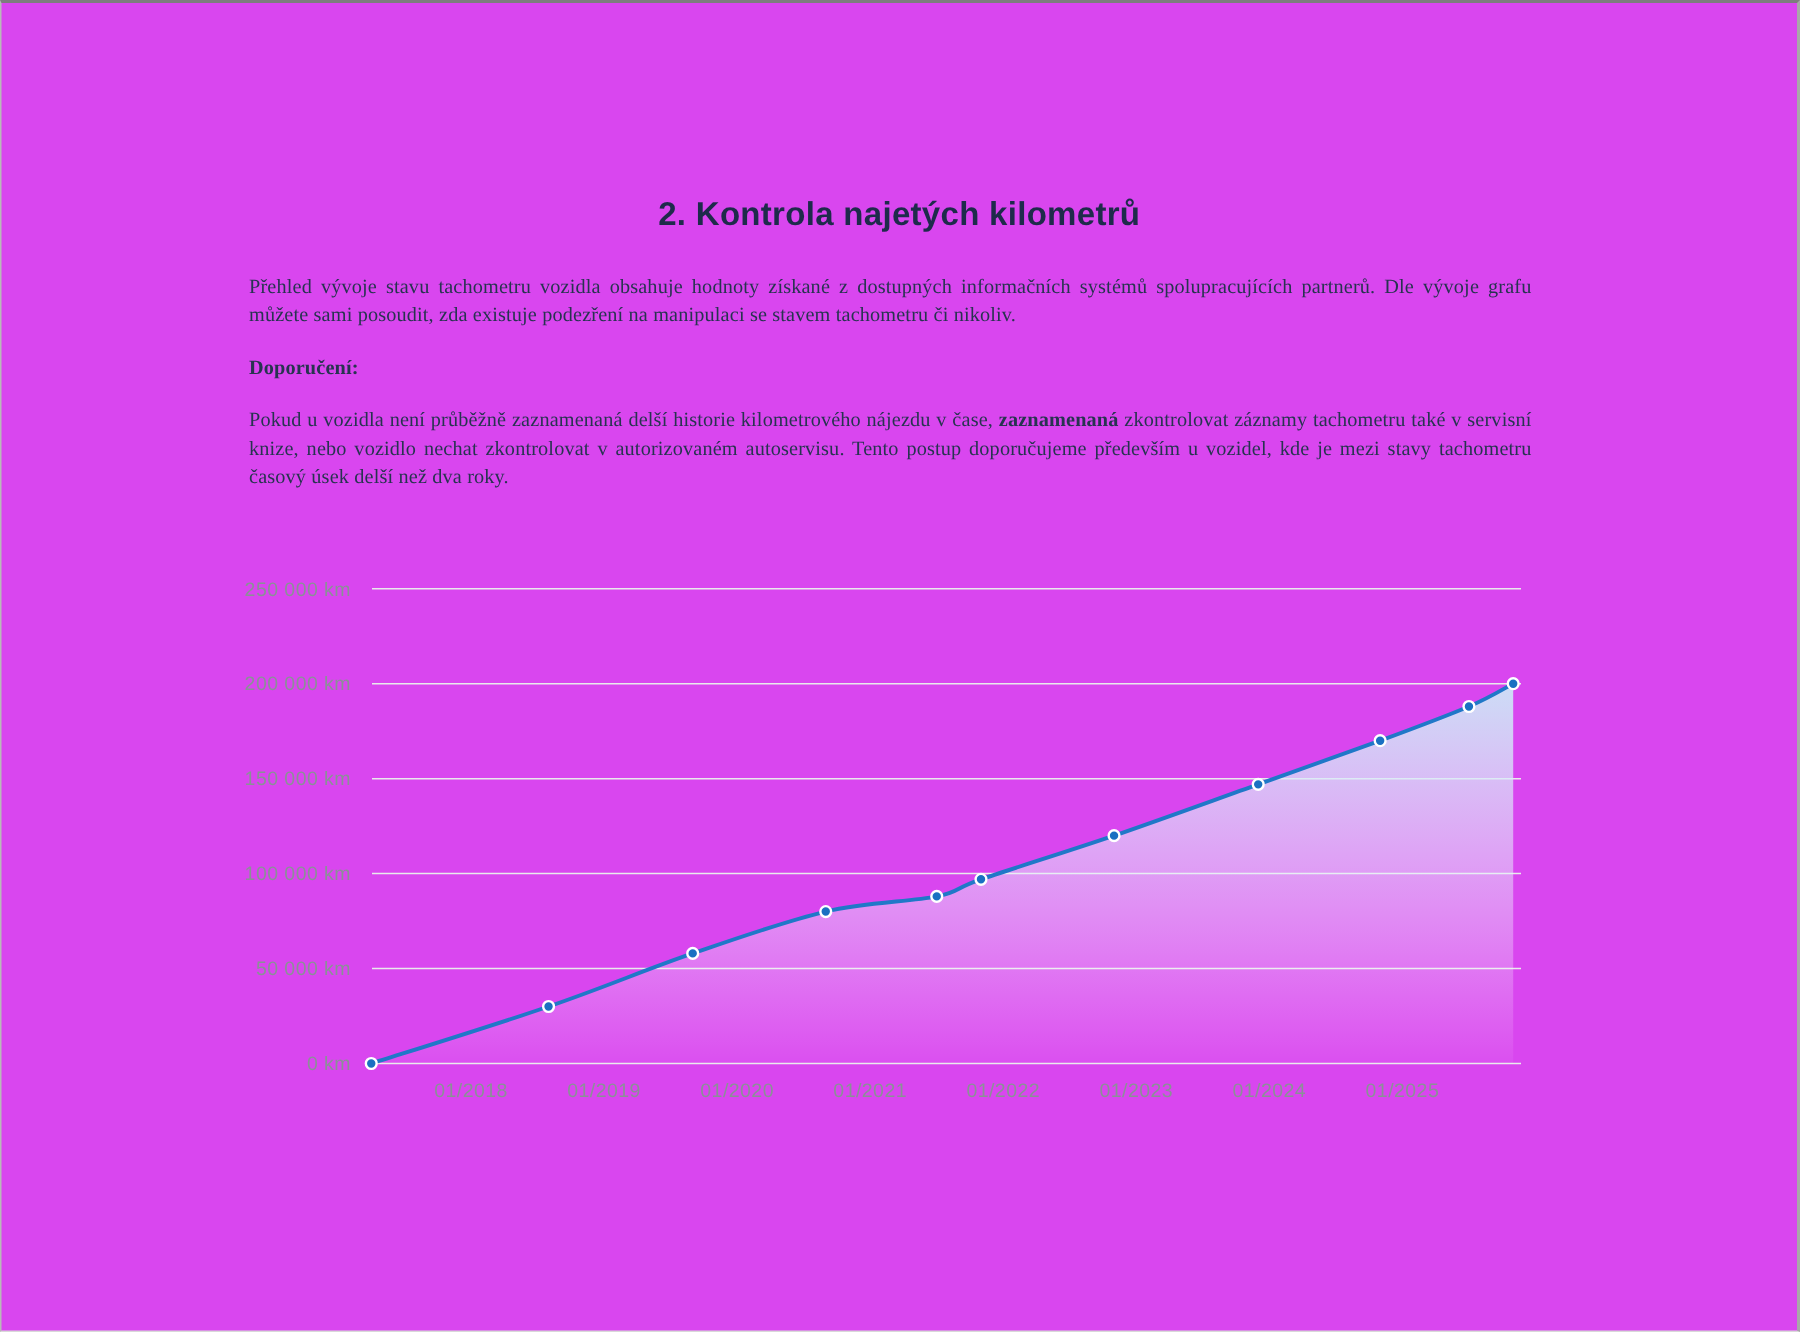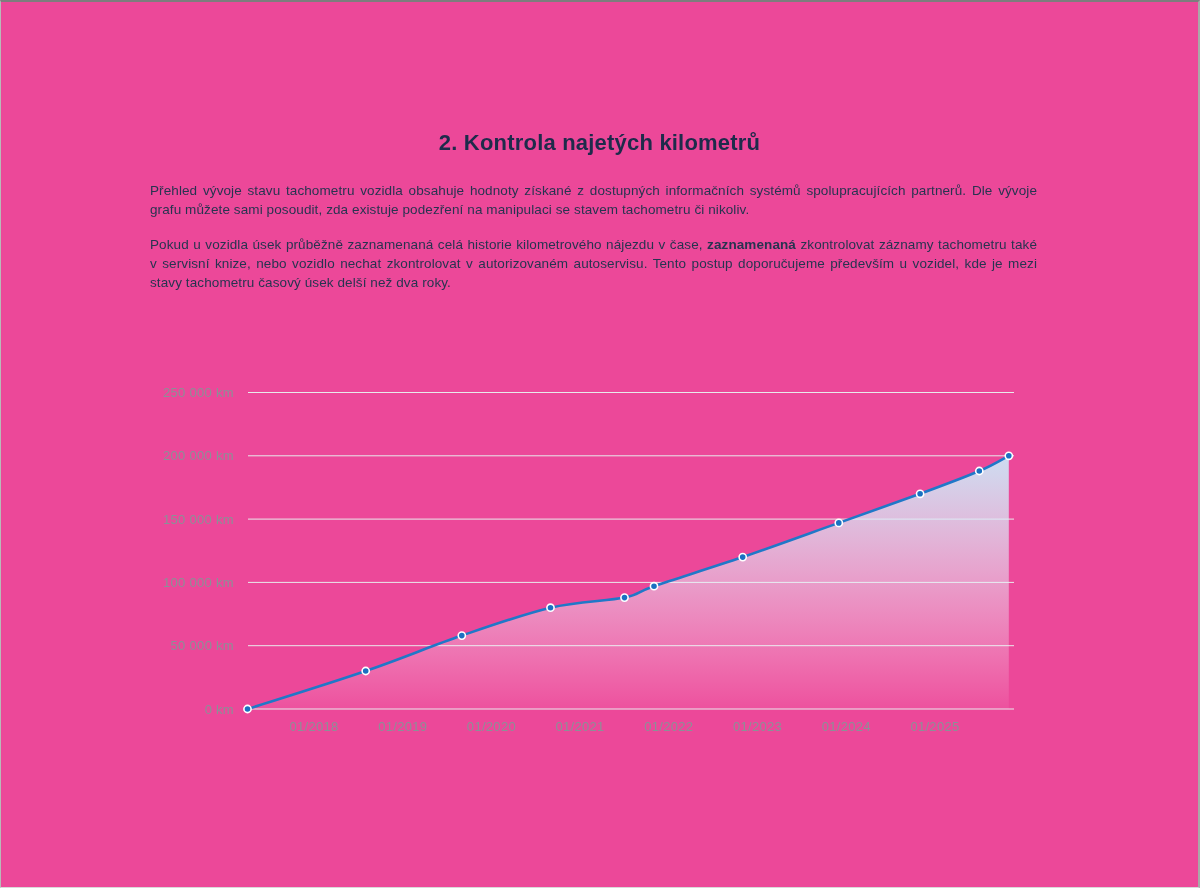--- a/index.html
+++ b/index.html
@@ -1,34 +1,34 @@
 <!DOCTYPE html>
 <html><head>
 <meta charset="utf-8">
 <style>
   html,body{margin:0;padding:0;background:#ffffff;}
   body{width:1200px;height:888px;font-family:"Liberation Sans",sans-serif;}
   .page{
     position:relative;width:1200px;height:888px;box-sizing:border-box;
-    background:#ec4899;overflow:hidden;
+    background:#d946ef;overflow:hidden;
     border-top:2px solid #7d7d7d;
     border-right:2px solid #a8a8a8;
     border-left:1px solid #b9b9b9;
     border-bottom:1px solid #d9d9d9;
   }
   .page-title{
     position:absolute;top:128px;left:0;width:100%;margin:0;
     text-align:center;font-size:22px;line-height:26px;font-weight:600;
     color:#1e2b4b;letter-spacing:0.2px;
   }
   .content{
     position:absolute;top:179px;left:149px;width:887px;
     color:#273450;font-size:13.5px;line-height:19px;
   }
-  .content p{margin:0 0 16px;text-align:justify;letter-spacing:0.1px;}
+  .content p{margin:0 16px 16px;text-align:justify;letter-spacing:0.1px;font-family:Liberation Serif, serif;}
   .content p.heading{font-weight:700;text-align:left;}
   .content .inline-bold{font-weight:700;}
   .chart{
     position:absolute;left:150px;top:383px;width:880px;height:360px;
   }
   .chart svg{display:block;width:880px;height:360px;}
   svg text.tick{
     font-family:"Liberation Sans",sans-serif;font-size:13px;fill:#8b9097;
     letter-spacing:0.3px;
   }
@@ -36,23 +36,24 @@
 </head>
 <body>
 
 <div class="page">
 
   <h1 class="page-title">2. Kontrola najetých kilometrů</h1>
 
   <div class="content">
     <p>Přehled vývoje stavu tachometru vozidla obsahuje hodnoty získané z dostupných informačních systémů spolupracujících partnerů. Dle vývoje grafu můžete sami posoudit, zda existuje podezření na manipulaci se stavem tachometru či nikoliv.</p>
 
+    <p class="heading">Doporučení:</p>
 
 
-    <p><span>Pokud u vozidla úsek průběžně zaznamenaná celá historie kilometrového nájezdu v čase, </span><span class="inline-bold">zaznamenaná</span><span> zkontrolovat záznamy tachometru také v servisní knize, nebo vozidlo nechat zkontrolovat v autorizovaném autoservisu. Tento postup doporučujeme především u vozidel, kde je mezi stavy tachometru časový úsek delší než dva roky.</span></p>
+    <p><span>Pokud u vozidla není průběžně zaznamenaná delší historie kilometrového nájezdu v čase, </span><span class="inline-bold">zaznamenaná</span><span> zkontrolovat záznamy tachometru také v servisní knize, nebo vozidlo nechat zkontrolovat v autorizovaném autoservisu. Tento postup doporučujeme především u vozidel, kde je mezi stavy tachometru časový úsek delší než dva roky.</span></p>
   </div>
 
   <div class="chart">
     <svg id="chart-svg" viewBox="0 0 880 360">
         <defs>
           <linearGradient id="areaGrad" gradientUnits="userSpaceOnUse" x1="0" y1="70" x2="0" y2="324">
             <stop offset="0" stop-color="#cbe5f6" stop-opacity="0.95"></stop>
             <stop offset="1" stop-color="#ffffff" stop-opacity="0.05"></stop>
           </linearGradient>
         </defs>

